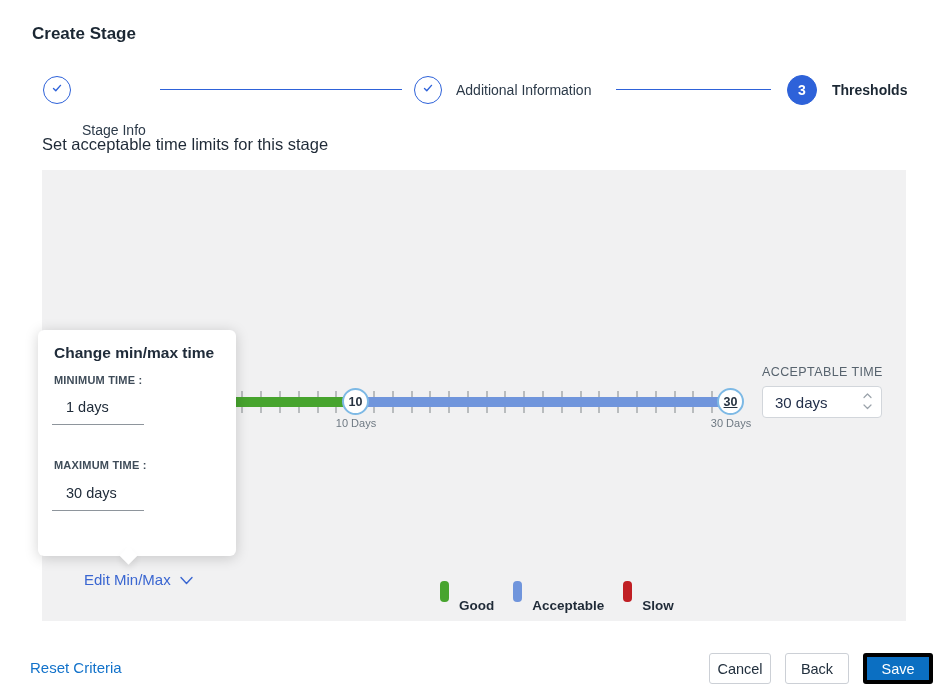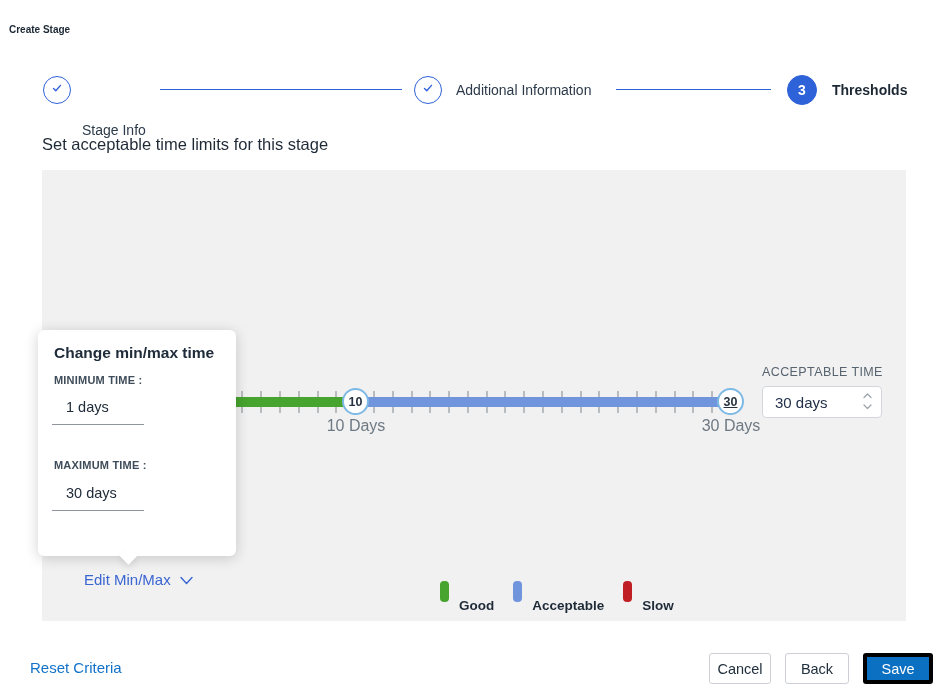--- a/index.html
+++ b/index.html
@@ -1,21 +1,21 @@
 <!DOCTYPE html>
 <html><head>
 <meta charset="utf-8">
 <style>
   * { margin:0; padding:0; box-sizing:border-box; }
   html,body { width:947px; height:699px; background:#ffffff;
               font-family:"Liberation Sans", sans-serif; color:#1f2a37; }
   #app { position:relative; width:947px; height:699px; overflow:hidden; background:#fff; }
 
   
-  .page-title { position:absolute; left:9px; top:24px; font-size:10px; font-weight:700; color:#1b2733; }
+  .page-title { position:absolute; left:32px; top:24px; font-size:17px; font-weight:700; color:#1b2733; }
 
   
   .step-circle { position:absolute; width:28px; height:28px; border-radius:50%;
                  background:#fff; border:1.5px solid #2e62d9;
                  display:flex; align-items:center; justify-content:center; }
   .step-circle.filled { background:#2e62d9; border-color:#2e62d9; width:30px; height:30px;
                         color:#fff; font-size:14px; font-weight:700; }
   .step-label { position:absolute; font-size:14px; color:#2c3a49; line-height:20px; }
   .step-label.current { font-weight:700; color:#1b2733; }
   .step-line { position:absolute; height:0; border-top:1px solid #2e62d9; }
@@ -32,21 +32,21 @@
   
   .tick { position:absolute; top:221px; width:2px; height:22px; background:#b9bcbe; }
   .track { position:absolute; top:227px; height:10px; }
   .track.good { left:144px; width:169px; border-radius:5px 0 0 5px; }
   .track.acceptable { left:313px; width:376px; border-radius:0 5px 5px 0; }
   .handle { position:absolute; top:218px; width:27px; height:27px; border-radius:50%;
             background:#fff; border:2px solid #7db9e5; display:flex; align-items:center;
             justify-content:center; font-size:12.5px; font-weight:600; color:#263240; cursor:pointer; }
   .handle.min { left:300px; } .handle.max { left:675px;text-decoration:underline; }
   .handle-label { position:absolute; top:247px; width:80px; text-align:center;
-                  font-size:16px; color:#6e7983; }
+                  font-size:11px; color:#6e7983; }
   .handle-label.min { left:274px; } .handle-label.max { left:649px; }
 
   
   .acc-label { position:absolute; left:720px; top:195px; font-size:12.5px; color:#57636e; letter-spacing:0.4px; }
   .acc-box { position:absolute; left:720px; top:216px; width:120px; height:32px;
              background:#fff; border:1px solid #d2d6db; border-radius:4px; }
   .acc-box input { position:absolute; left:12px; top:0; width:78px; height:30px; border:none;
                    outline:none; font-family:inherit; font-size:15px; color:#23304a; background:transparent; }
   .spin { position:absolute; right:9px; display:flex; flex-direction:column; gap:3px; cursor:pointer; }
   .spin.up { top:6px; } .spin.down { top:17px; }

